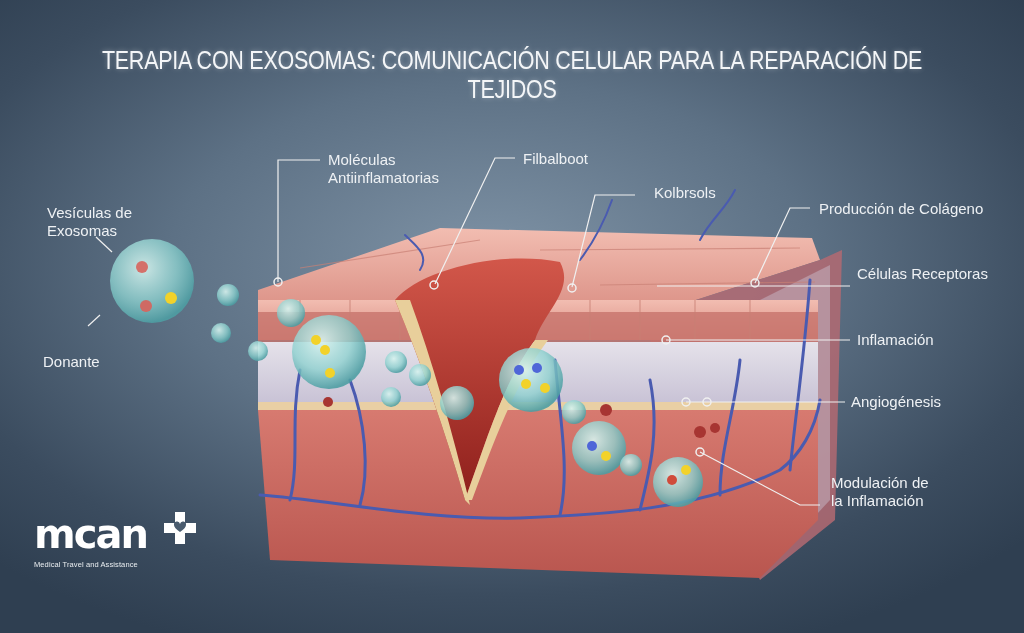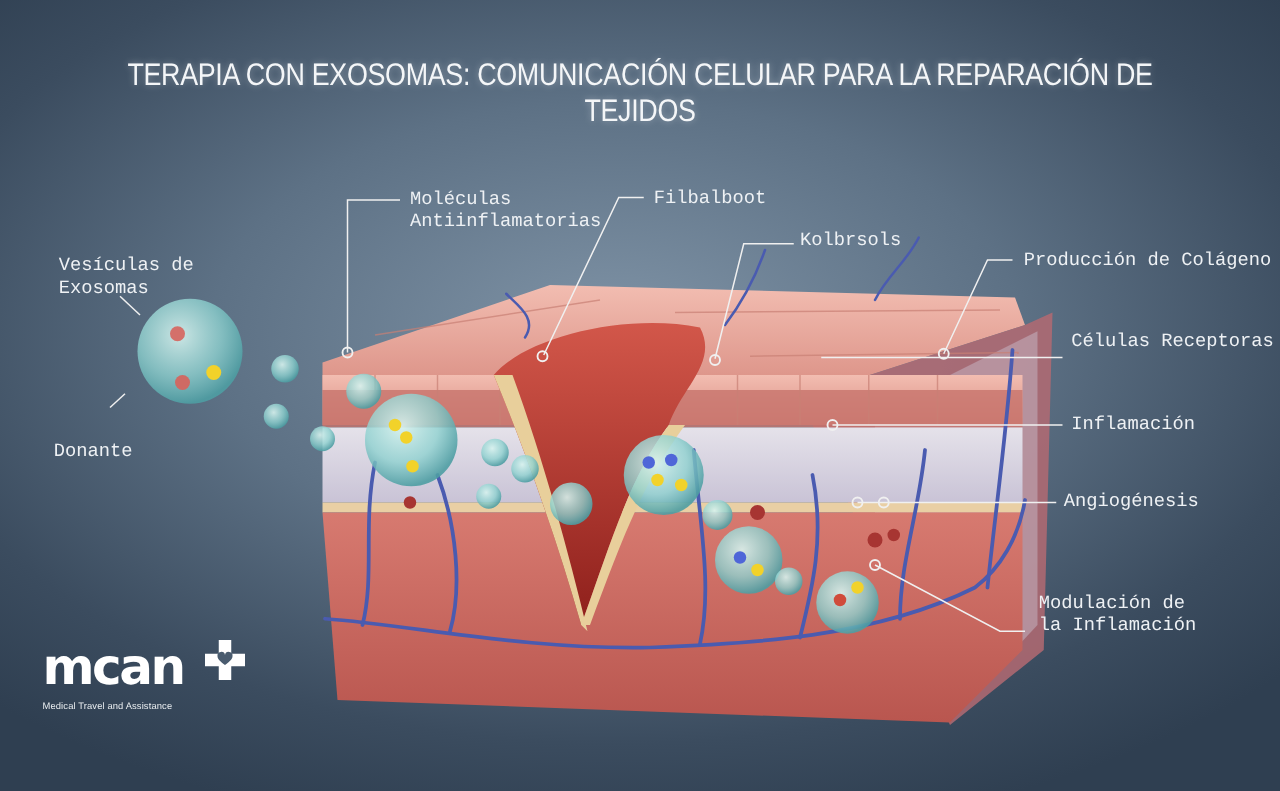--- a/index.html
+++ b/index.html
@@ -2,21 +2,21 @@
 <html><head>
 <meta charset="utf-8">
 <style>
   html,body{margin:0;padding:0;}
   body{width:1024px;height:633px;overflow:hidden;position:relative;
     background:radial-gradient(ellipse 70% 65% at 48% 42%, #7f93a6 0%, #5d7185 45%, #3b4c5f 80%, #2f3f51 100%);
     font-family:"Liberation Sans", sans-serif;color:#f2f4f6;}
   .title{position:absolute;left:0;top:46px;width:1024px;text-align:center;
     font-family:"Liberation Sans", sans-serif;font-size:25px;letter-spacing:-0.3px;
     color:#f4f6f8;text-shadow:0 0 6px rgba(255,255,255,.35);transform:scaleX(.86);transform-origin:center;}
-  .lbl{position:absolute;font-size:15px;line-height:18px;color:#eef1f4;white-space:nowrap;font-family:Liberation Mono, monospace;}
+  .lbl{position:absolute;font-size:15px;line-height:18px;color:#eef1f4;white-space:nowrap;}
   .lbl ul{margin:0;padding:0 0 0 10px;list-style:none;}
   .lbl li::before{content:"•";margin-right:8px;}
   svg.art{position:absolute;left:0;top:0;}
   .logo{position:absolute;left:34px;top:512px;}
   .logo .word{font-family:"DejaVu Sans", sans-serif;font-weight:bold;font-size:40px;letter-spacing:-2px;color:#fff;line-height:44px;}
   .logo .sub{font-size:7.5px;color:#e9edf0;margin-top:4px;letter-spacing:.1px;}
 </style>
 </head>
 <body>
 
@@ -153,21 +153,21 @@
 <div class="lbl" style="left:47px;top:204px;">
   <div>Vesículas de</div>
   <div>Exosomas</div>
 </div>
 <div class="lbl" style="left:43px;top:333px;margin-top:20px;">Donante</div>
 <div class="lbl" style="left:328px;top:151px;">
   <div>Moléculas</div>
   <div>Antiinflamatorias</div>
 </div>
 <div class="lbl" style="left:523px;top:150px;">Filbalboot</div>
-<div class="lbl" style="left:640px;top:184px;">Kolbrsols</div>
+<div class="lbl" style="left:654px;top:184px;">Kolbrsols</div>
 <div class="lbl" style="left:819px;top:200px;text-align:right;">Producción de Colágeno</div>
 <div class="lbl" style="left:857px;top:265px;">
   <div>Células Receptoras</div>
 </div>
 <div class="lbl" style="left:857px;top:331px;">Inflamación</div>
 <div class="lbl" style="left:851px;top:393px;">Angiogénesis</div>
 <div class="lbl" style="left:831px;top:474px;">
   <div>Modulación de</div>
   <div>la Inflamación</div>
 </div>

